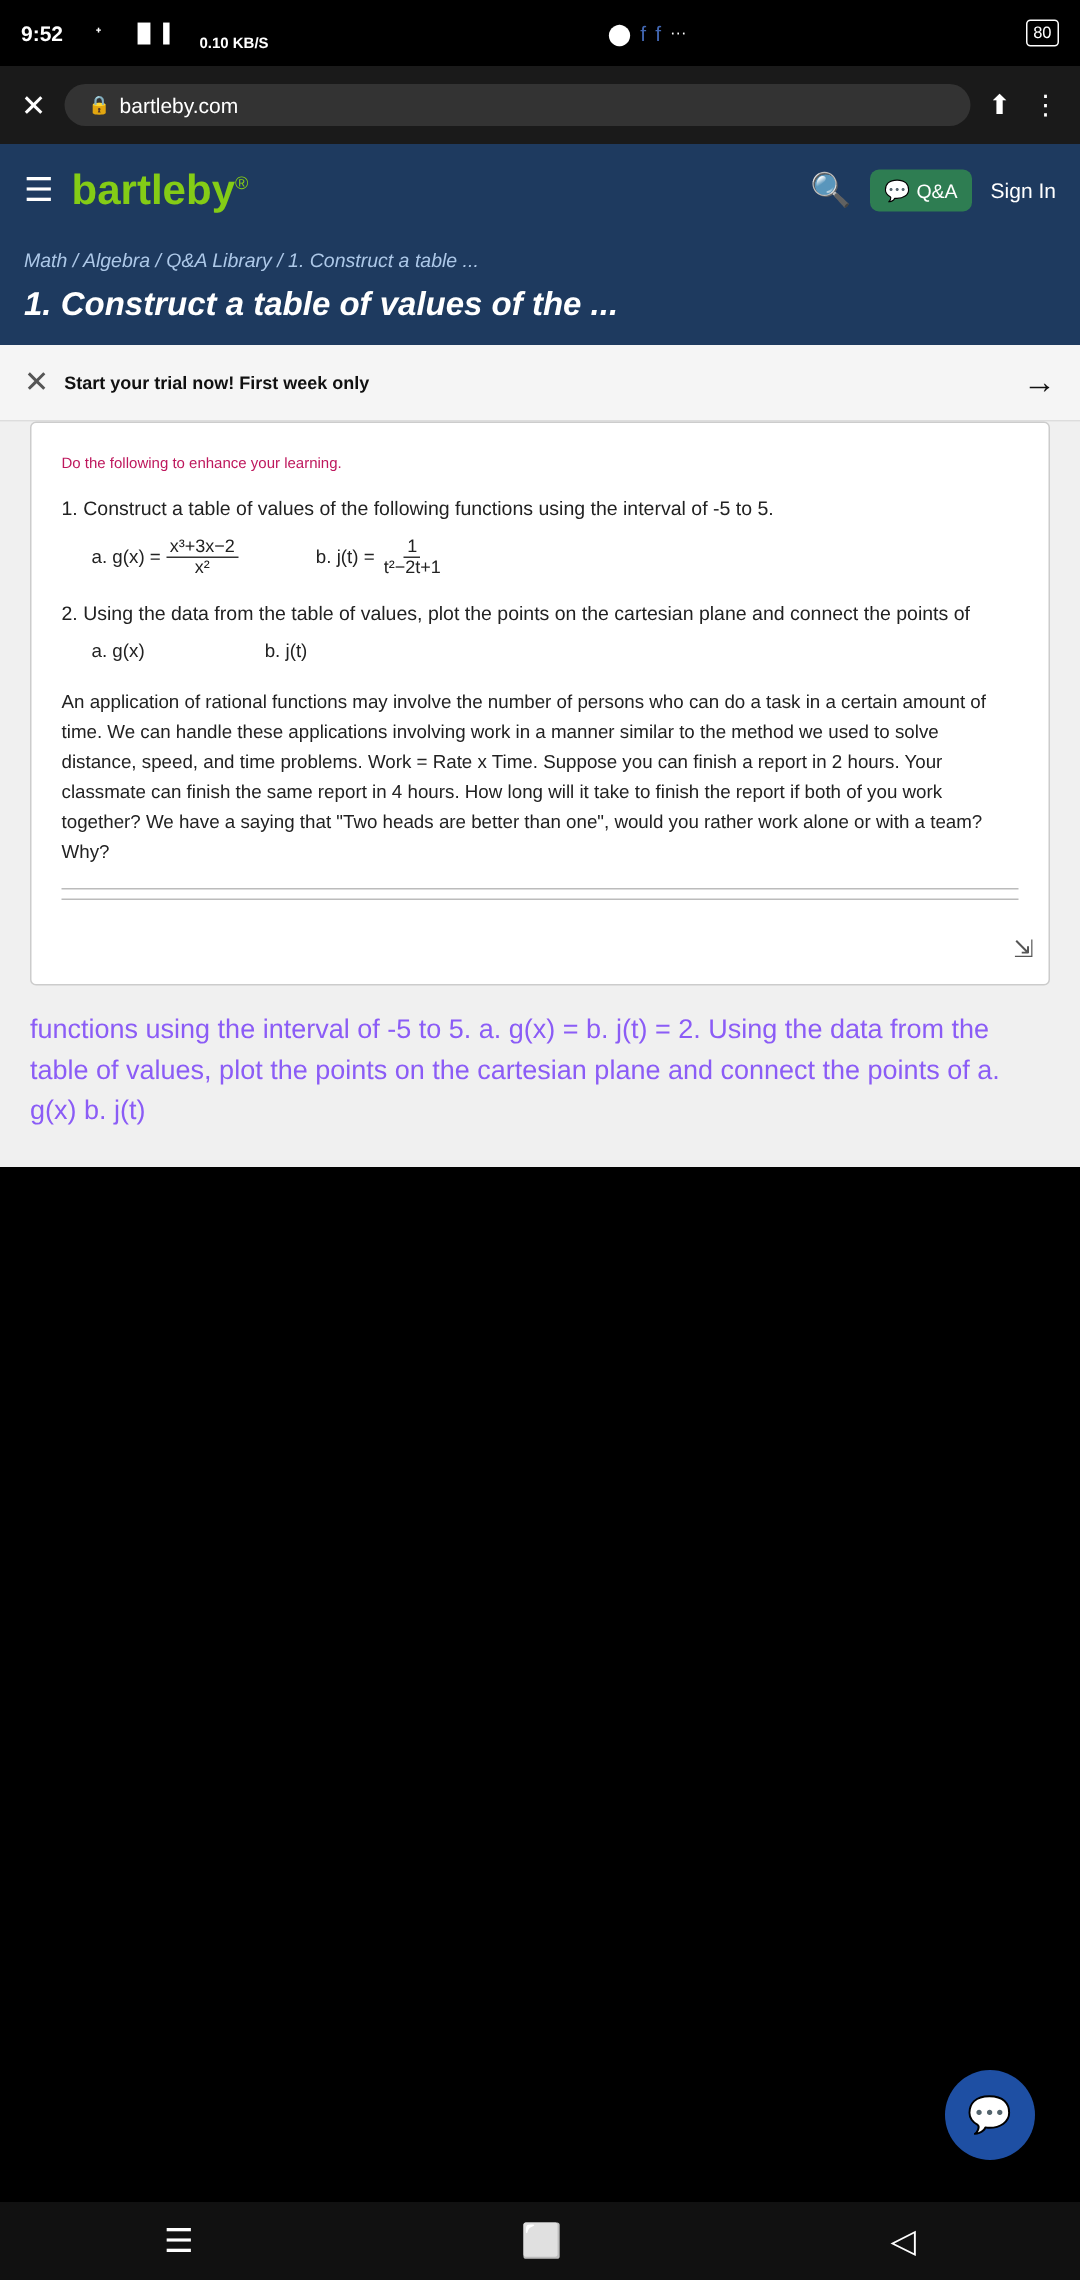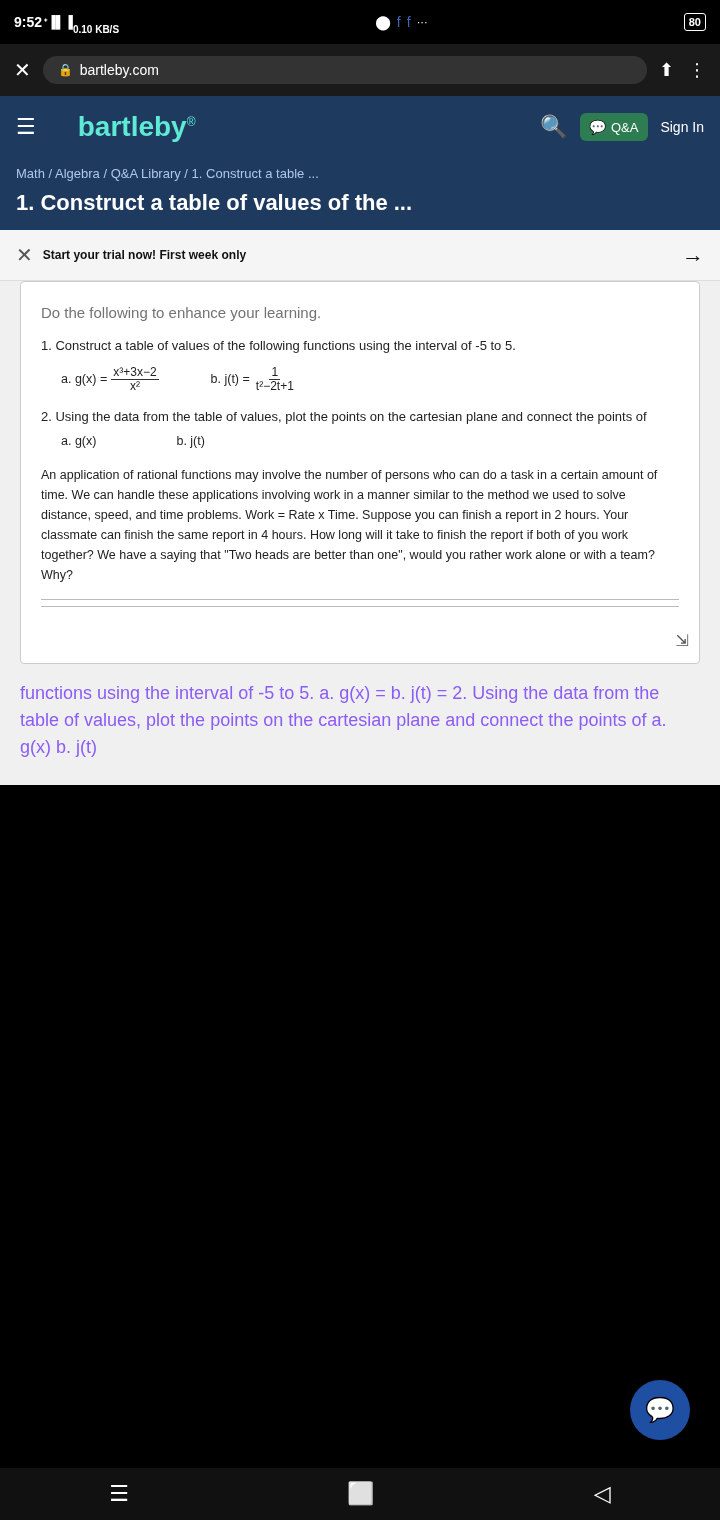--- a/index.html
+++ b/index.html
@@ -10,23 +10,23 @@
     .status-bar {
       background: #000;
       color: #fff;
       display: flex;
       align-items: center;
       justify-content: space-between;
       padding: 6px 14px;
       height: 44px;
       font-size: 13px;
     }
-    .status-left { display: flex; align-items: center; gap: 0; font-weight: bold; font-size: 14px; }
+    .status-left { display: flex; align-items: center; gap: 20px; font-weight: bold; font-size: 14px; }
     .status-icons { display: flex; align-items: center; gap: 6px; font-size: 11px; }
-    .status-right { display: flex; align-items: flex-end; gap: 6px; font-weight: bold; }
+    .status-right { display: flex; align-items: flex-end; gap: 6px; }
     .battery-box {
       border: 1.5px solid #fff;
       border-radius: 3px;
       padding: 2px 4px;
       font-size: 11px;
       position: relative;
     }
 
     
     .browser-bar {
@@ -56,41 +56,42 @@
     
     .bartleby-header {
       background: #1e3a5f;
       display: flex;
       align-items: center;
       padding: 10px 16px;
       gap: 12px;
       height: 62px;
     }
     .hamburger { color: #fff; font-size: 22px; cursor: pointer; }
-    .bartleby-logo { color: #5eead4; font-size: 28px; font-weight: bold; flex: 1; margin-left: 30px; }
+    .bartleby-logo { color: #84cc16; font-size: 28px; font-weight: bold; flex: 1; }
     .bartleby-logo sup { font-size: 12px; font-weight: normal; }
     .search-icon-btn { color: #fff; font-size: 22px; cursor: pointer; }
     .qa-button {
       background: #2e7d52;
       color: #fff;
       border: none;
       border-radius: 6px;
       padding: 6px 10px;
       font-size: 13px;
       cursor: pointer;
       display: flex;
       align-items: center;
       gap: 4px;
     }
     .sign-in-btn { color: #fff; font-size: 14px; cursor: pointer; font-weight: 500; }
 
     
     .breadcrumb-section {
       background: #1e3a5f;
       padding: 8px 16px 12px;
+      font-style: italic;
     }
     .breadcrumb {
       color: #adc8e8;
       font-size: 13px;
       margin-bottom: 8px;
     }
     .page-title {
       color: #fff;
       font-size: 22px;
       font-weight: bold;
@@ -123,22 +124,22 @@
       border: 1px solid #ccc;
       border-radius: 4px;
       padding: 20px 20px 14px;
       position: relative;
       font-size: 13px;
       color: #222;
       line-height: 1.5;
     }
 
     .do-following {
-      font-size: 15px;
-      color: #737373;
+      font-size: 10px;
+      color: #be185d;
       margin-bottom: 12px;
     }
 
     .numbered-item {
       margin-bottom: 14px;
     }
     .numbered-item p {
       margin-bottom: 6px;
     }
 

